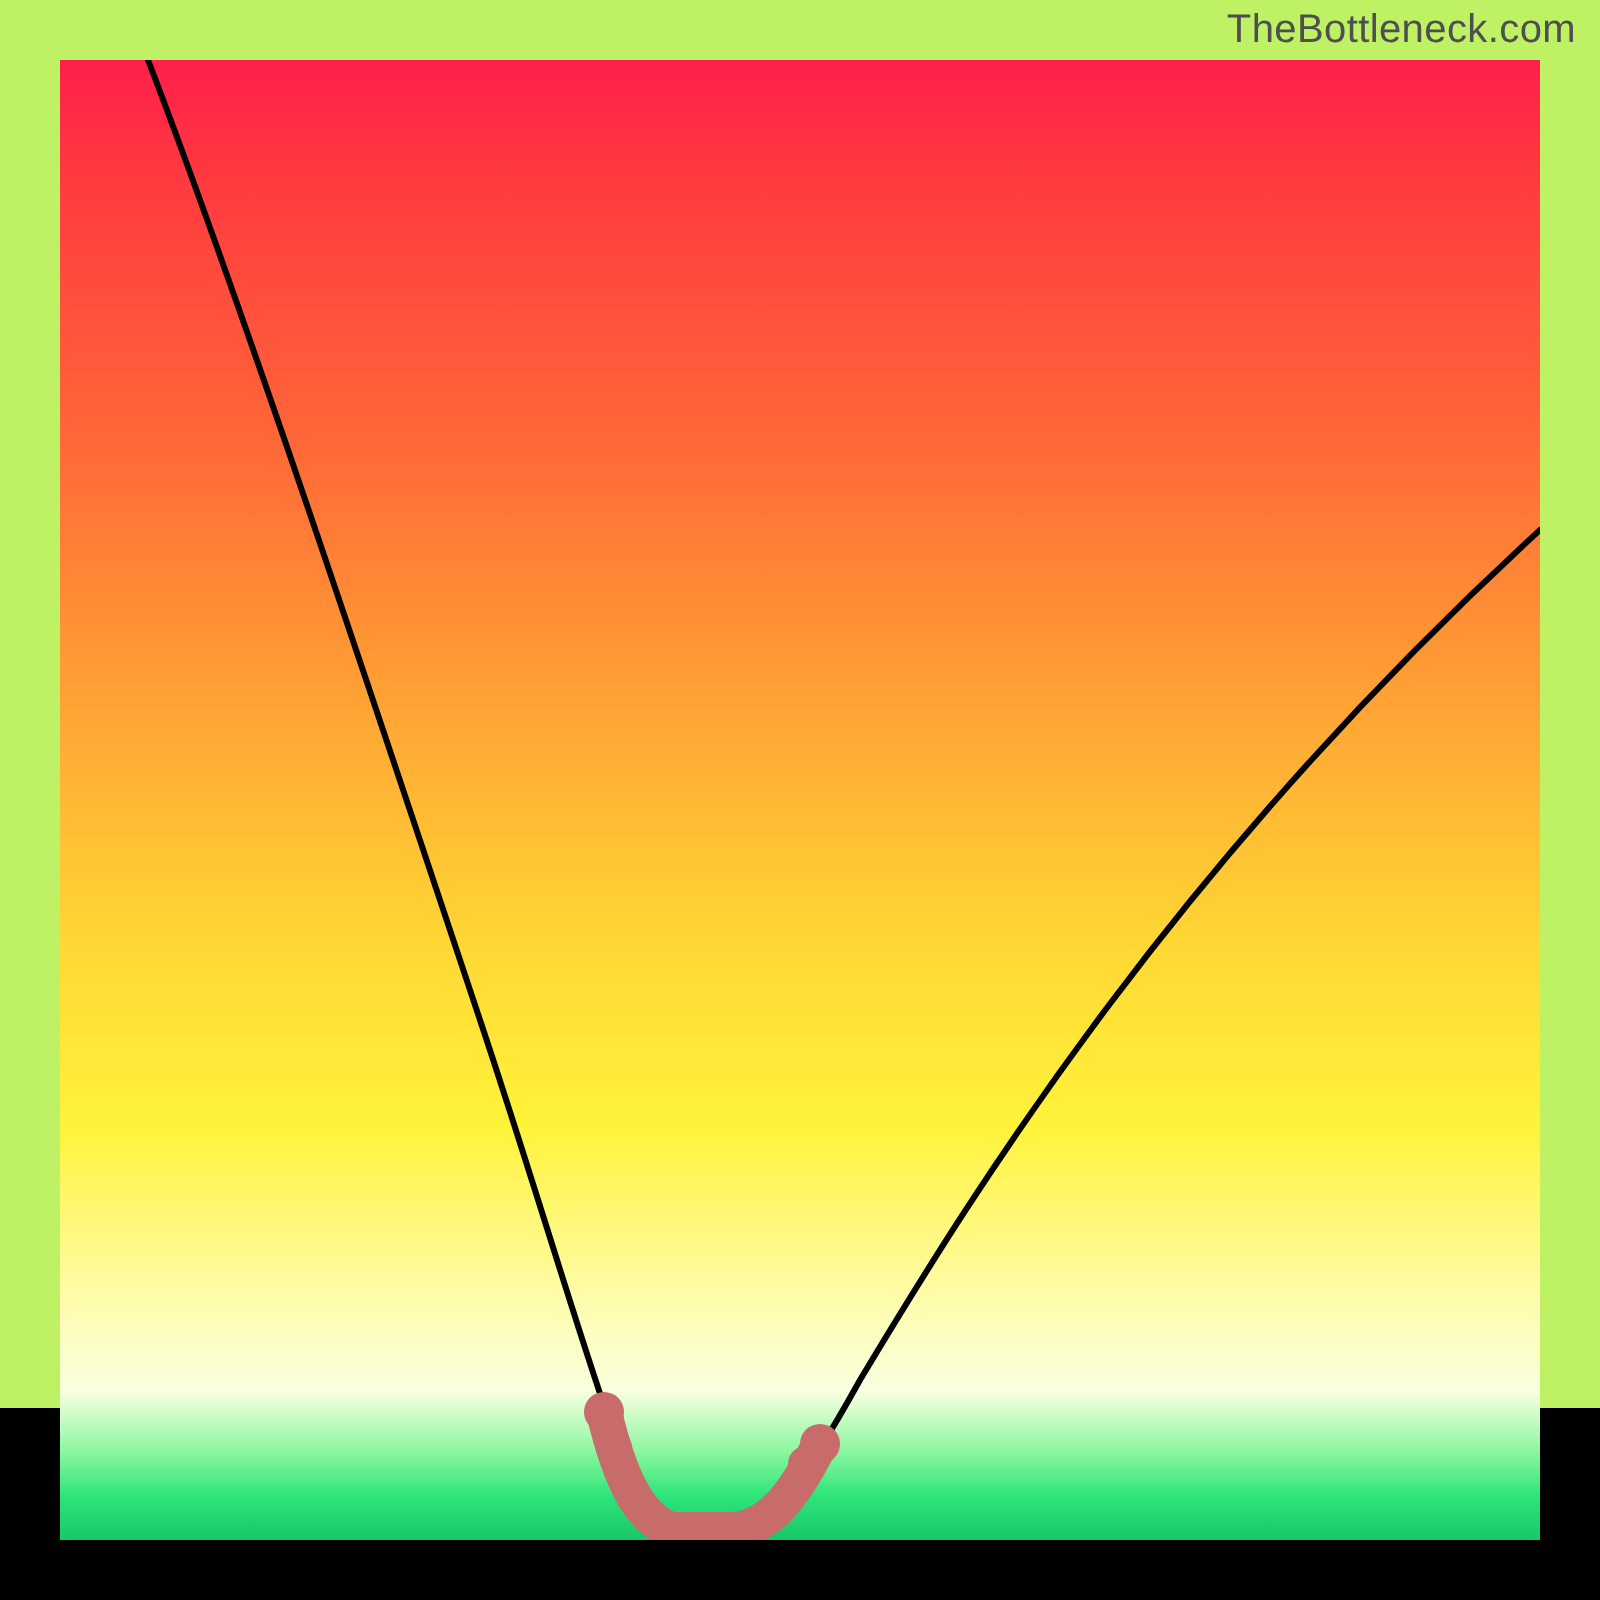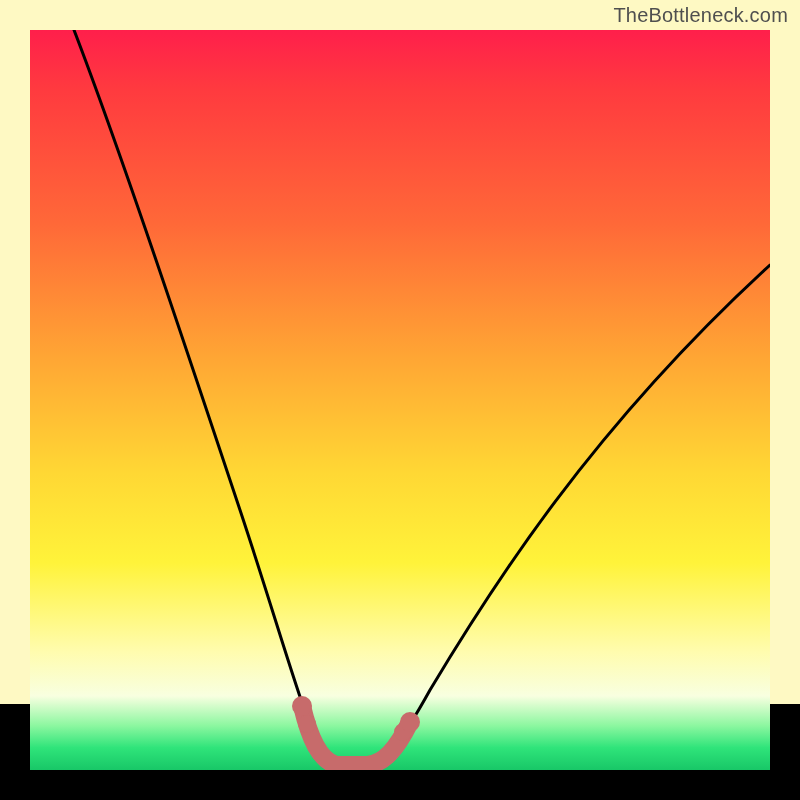--- a/index.html
+++ b/index.html
@@ -10,21 +10,21 @@
     background: #000;
     overflow: hidden;
     font-family: Arial, Helvetica, sans-serif;
   }
   .frame {
     position: absolute;
     top: 0;
     left: 0;
     width: 800px;
     height: 704px;
-    background: #fef9c3;
+    background: #bef264;
   }
   .plot {
     position: absolute;
     top: 30px;
     left: 30px;
     width: 740px;
     height: 740px;
     
     background: linear-gradient(
       to bottom,

